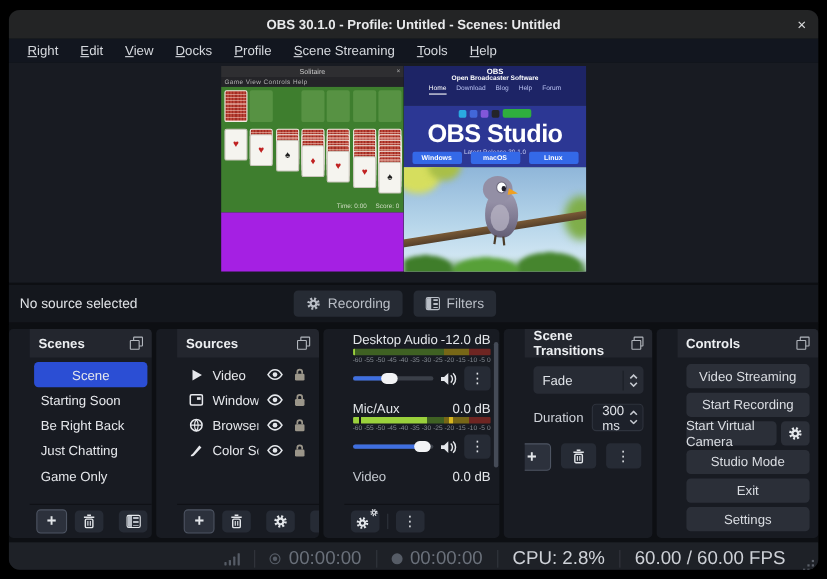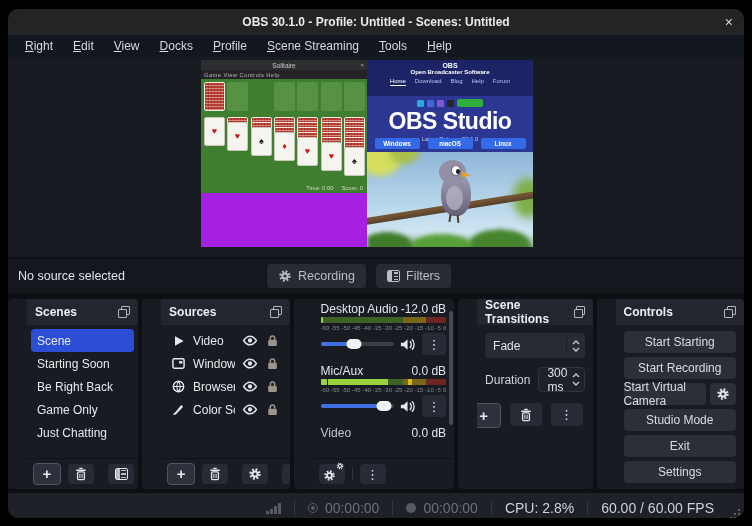--- a/index.html
+++ b/index.html
@@ -108,21 +108,21 @@
   .tbtn.add{border:1px solid #4d5462;background:#2c313c;}
   .plus{font-size:15px;font-weight:bold;line-height:14px;}
   .tsep{width:1px;height:14px;background:#2e333c;}
   .spacer{flex:1;}
   .dots{font-size:13px;color:#e3e6ea;letter-spacing:0;}
 
   
   .list{padding:4px 4px 0;}
   .lrow{height:23px;display:flex;align-items:center;border-radius:4px;padding:0 6px;
     font-size:12px;color:#e6e8ec;gap:7px;}
-  .lrow.selected{background:#2b4ed4;}
+  .lrow.selected{background:#2b4ed4;justify-content:center;}
   .src-label{flex:1;white-space:nowrap;overflow:hidden;}
   .src-icon{width:15px;display:flex;justify-content:center;flex:none;}
   .row-icons{display:flex;gap:9px;align-items:center;margin-right:2px;}
 
   
   .mix-body{padding:2px 8px 0;overflow:hidden;}
   .mixch{margin-bottom:7px;}
   .mrow1{display:flex;justify-content:space-between;align-items:center;height:16px;font-size:12px;color:#e3e6ea;}
   .mname-dim{color:#c3c8cf;}
   .meter{height:6px;border-radius:1px;}
@@ -156,21 +156,21 @@
   
   .ctl-body{padding:6px 8px;display:flex;flex-direction:column;gap:4px;}
   .cbtn{height:22px;background:#2b2f38;border-radius:4px;display:flex;align-items:center;justify-content:center;
     font-size:12px;color:#dadde2;flex:none;}
   .vc-row{display:flex;gap:4px;}
   .vc-row .cbtn{flex:1;}
   .vc-gear{width:26px;height:22px;background:#2b2f38;border-radius:4px;display:flex;align-items:center;justify-content:center;flex:none;}
 
   
   .statusbar{height:30px;background:#1e2127;display:flex;align-items:center;justify-content:flex-end;
-    flex:none;position:relative;font-size:14px;}
+    flex:none;position:relative;font-size:17px;}
   .sgroup{display:flex;align-items:center;gap:7px;padding:0 13px;}
   .vsep{width:1px;height:16px;background:#32363e;}
   .dimtxt{color:#6a707a;}
   .britxt{color:#ced1d7;}
   .bars{display:flex;align-items:flex-end;gap:1.5px;height:12px;}
   .bars span{width:2.5px;background:#565c66;border-radius:.5px;}
   .ring{width:10px;height:10px;border:1.3px solid #565c66;border-radius:50%;position:relative;box-sizing:border-box;}
   .ring::after{content:"";position:absolute;inset:2px;background:#565c66;border-radius:50%;}
   .recdot{width:10px;height:10px;border-radius:50%;background:#565c66;}
   .grip{position:absolute;right:4px;bottom:4px;width:10px;height:10px;}
@@ -349,24 +349,24 @@
             <div class="lrow selected">
                 <span>Scene</span>
               </div>
             <div class="lrow">
                 <span>Starting Soon</span>
               </div>
             <div class="lrow">
                 <span>Be Right Back</span>
               </div>
             <div class="lrow">
+                <span>Just Chatting</span>
+              </div>
+            <div class="lrow">
                 <span>Game Only</span>
-              </div>
-            <div class="lrow">
-                <span>Just Chatting</span>
               </div>
           </div>
         </div>
         <div class="panel-toolbar">
           <span class="tbtn add">
               <span class="plus">+</span>
             </span>
           <span class="tbtn">
             <svg width="12" height="14" viewBox="0 0 14 16">
               <line x1="1.5" y1="3.6" x2="12.5" y2="3.6" stroke="#e3e6ea" stroke-width="1.6"></line>
@@ -677,21 +677,21 @@
           </div>
         </div>
       </div>
 
       <div class="panel" style="width:148px;">
         <div class="panel-header">
           <span class="panel-title">Controls</span>
           <span class="popout"></span>
         </div>
         <div class="panel-body ctl-body">
-          <div class="cbtn">Start Starting</div>
+          <div class="cbtn">Video Streaming</div>
           <div class="cbtn">Start Recording</div>
           <div class="vc-row">
             <div class="cbtn">Start Virtual Camera</div>
             <div class="vc-gear">
               <svg width="14" height="14" viewBox="0 0 16 16">
                 <circle cx="8" cy="8" r="5" fill="none" stroke="#e3e6ea" stroke-width="3" stroke-dasharray="2.0 1.93"></circle>
                 <circle cx="8" cy="8" r="4" fill="#e3e6ea"></circle>
                 <circle cx="8" cy="8" r="1.8" fill="#2b2f38"></circle>
               </svg>
             </div>

